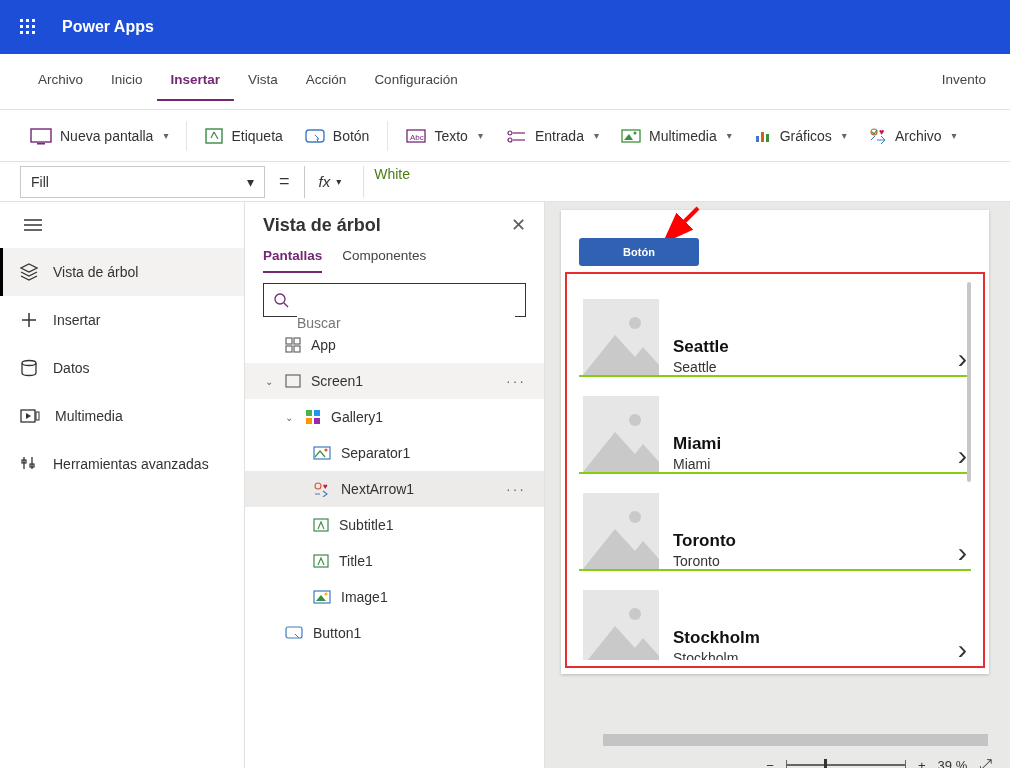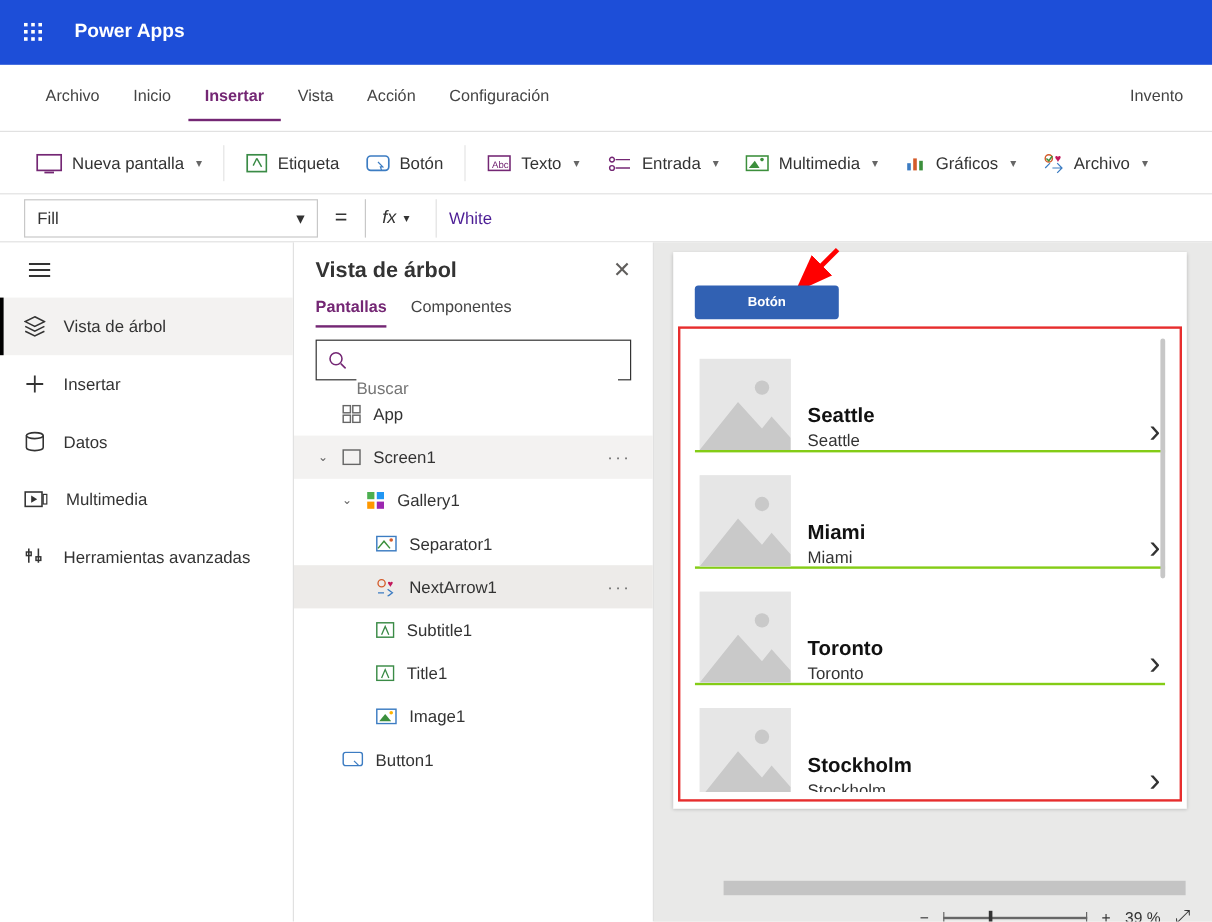--- a/index.html
+++ b/index.html
@@ -23,21 +23,21 @@
   .ribbon .sep { width: 1px; height: 30px; background: #e4e4e4; margin: 0 6px; }
   .ribbon .chev { font-size: 10px; color: #666; margin-left: 2px; }
   .ribbon svg { display:block; }
 
   
   .formulabar { height: 40px; display: flex; align-items: center; padding: 2px 20px; gap: 8px; border-bottom: 1px solid #e1e1e1; }
   .prop-select { width: 245px; height: 32px; border: 1px solid #c8c8c8; display: flex; align-items: center; justify-content: space-between; padding: 0 10px; font-size: 14px; background:#fff; }
   .eq-sign { font-size: 18px; color: #333; padding: 0 6px; }
   .fx-block { height: 32px; border-left: 1px solid #c8c8c8; display: flex; align-items: center; padding: 0 14px; gap: 6px; color: #333; font-style: italic; font-size: 15px; }
   .fx-block .chev { font-size:10px; font-style: normal; }
-  .formula-val { flex: 1; height: 32px; border-left: 1px solid #e1e1e1; display:flex; align-items:center; padding: 0 10px; font-family: 'Consolas', monospace; color: #4c1d95; font-size: 14px; }
+  .formula-val { flex: 1; height: 32px; border-left: 1px solid #e1e1e1; display:flex; align-items:flex-start; padding: 0 10px; font-family: 'Consolas', monospace; color: #4d7c0f; font-size: 14px; }
 
   
   .body { display: flex; height: calc(768px - 54px - 38px - 52px - 40px); }
 
   
   .rail-col { width: 245px; border-right: 1px solid #e1e1e1; }
   .rail-header { height: 46px; display:flex; align-items:center; padding-left: 24px; }
   .rail-header svg { display:block; }
   .nav-item { height: 48px; display:flex; align-items:center; padding-left: 20px; gap: 15px; cursor:pointer; font-size: 14px; color:#333; }
   .nav-item.active { background: #f3f2f1; border-left: 3px solid #000; padding-left:17px; }

